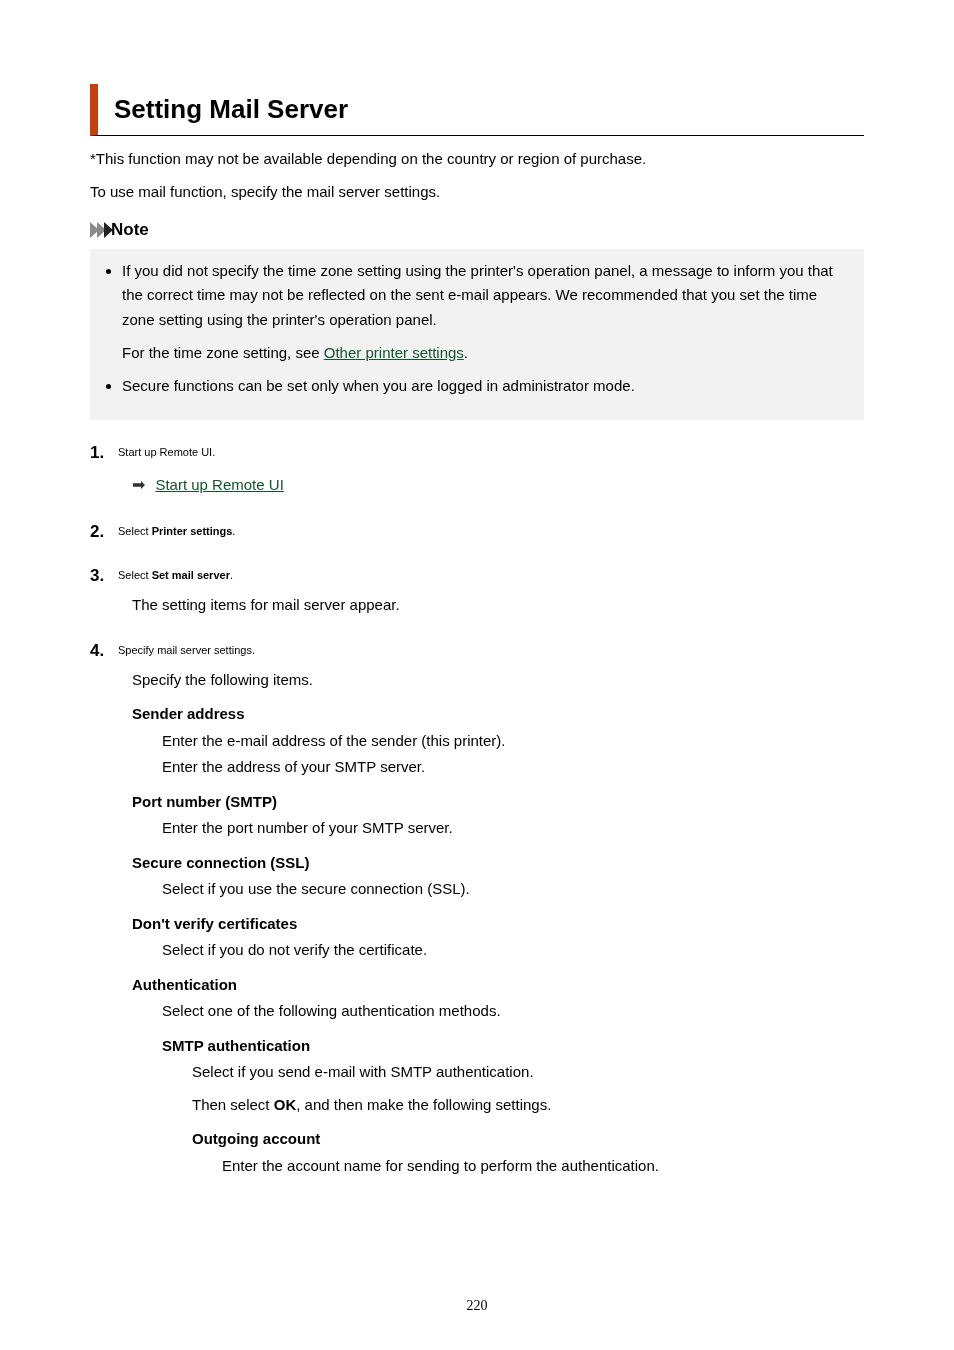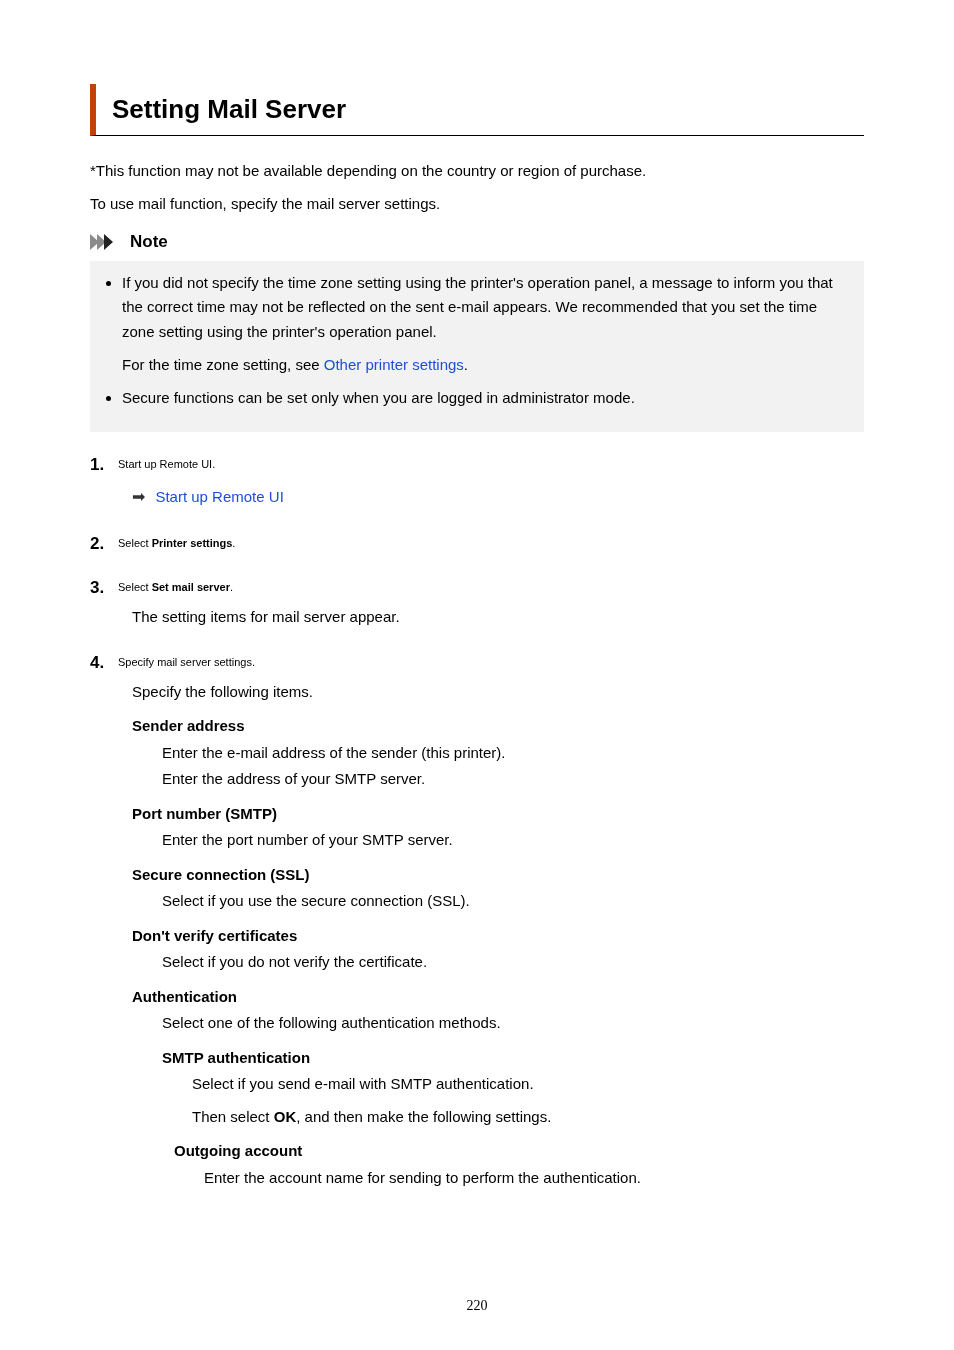--- a/index.html
+++ b/index.html
@@ -12,39 +12,39 @@
     line-height: 1.5;
   }
   .page {
     width: 954px;
     min-height: 1350px;
     padding: 84px 90px 0 90px;
     box-sizing: border-box;
     position: relative;
   }
   .h1-wrap {
-    border-left: 6px solid #c2410c;
+    border-left: 8px solid #c2410c;
     padding: 6px 0 6px 16px;
     border-bottom: 1px solid #000000;
-    margin-bottom: 24px;
+    margin-bottom: 12px;
   }
   .h1 {
     font-size: 26px;
     font-weight: bold;
   }
   .intro p {
     margin: 0 0 10px 0;
   }
   .note-block {
     margin-top: 14px;
   }
   .note-header {
     display: flex;
     align-items: center;
-    gap: 19px;
+    gap: 0;
     margin-bottom: 6px;
   }
   .note-chevrons {
     display: inline-flex;
   }
   .chev {
     width: 0; height: 0;
     border-top: 8px solid transparent;
     border-bottom: 8px solid transparent;
     border-left: 9px solid #8a8a8a;
@@ -66,21 +66,22 @@
     padding-left: 18px;
   }
   .note-body li {
     margin-bottom: 8px;
     line-height: 1.65;
   }
   .note-body li p {
     margin: 8px 0 0 0;
   }
   a.link {
-    color: #1d4ed8;
+    color: #14532d;
+    text-decoration: underline;
   }
   ol.steps {
     list-style: none;
     margin: 20px 0 0 0;
     padding: 0;
   }
   ol.steps > li {
     margin-bottom: 22px;
     padding-left: 28px;
     position: relative;
@@ -121,21 +122,21 @@
   .dl-nested {
     margin-left: 30px;
   }
   .dd2 {
     margin: 4px 0 0 30px;
   }
   .cont {
     margin: 10px 0 0 30px;
   }
   .dl-nested2 {
-    margin-left: 12px;
+    margin-left: 30px;
   }
   .footer-num {
     position: absolute;
     bottom: 34px;
     left: 0; right: 0;
     text-align: center;
     font-size: 14px;
     font-family: "Times New Roman", Times, serif;
   }
 </style>

